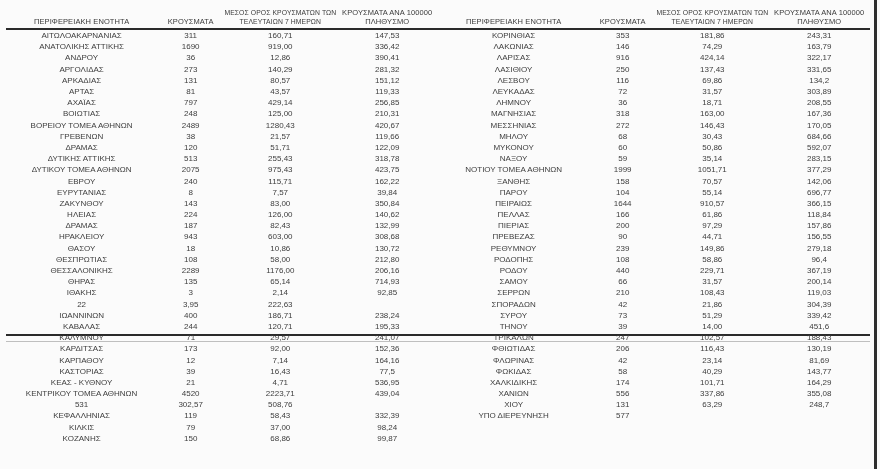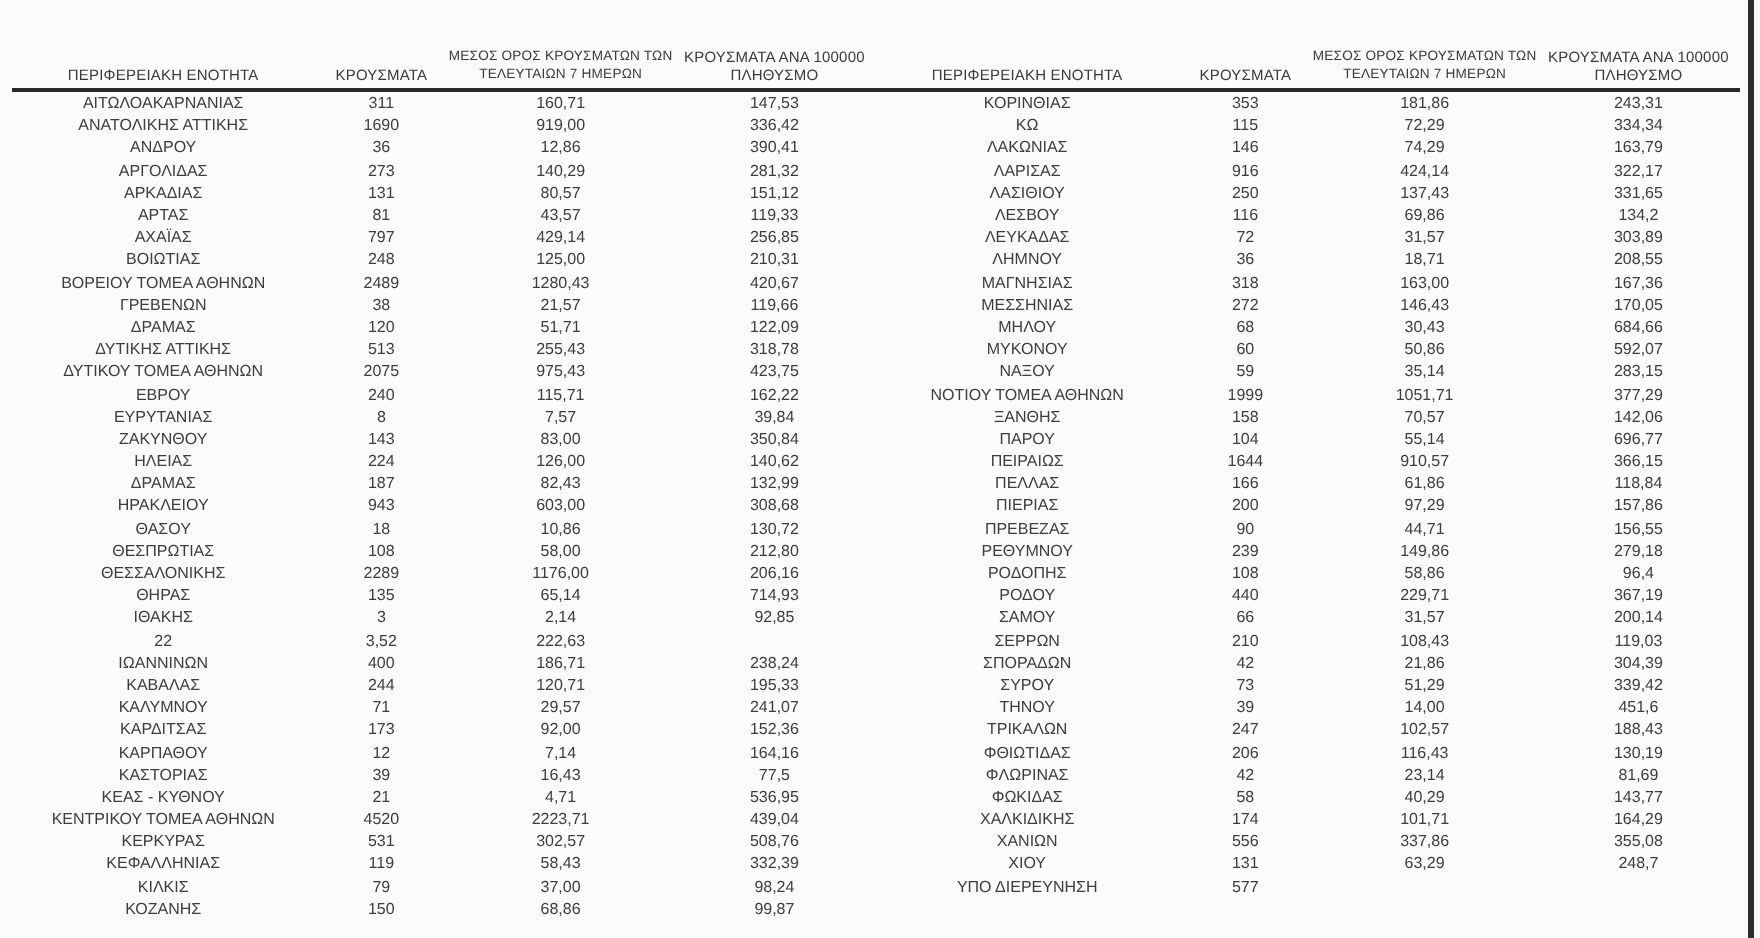--- a/index.html
+++ b/index.html
@@ -36,25 +36,24 @@
     border-bottom: 2px solid #2a2a2a;
   }
   .hgrid { align-items: end; }
   .hcell {
     text-align: center;
     font-size: 7.5px;
     line-height: 8.5px;
     padding-bottom: 2px;
     color: #3a3a3a;
     letter-spacing: 0.1px;
-    margin-top: 16px;
   }
   .hcell.small { font-size: 6.8px; }
   .body-band {
-    height: 426px;
+    height: 306px;
     border-bottom: 2px solid #2a2a2a;
   }
   .trow { height: 11.2px; align-items: center; }
   .tcell {
     text-align: center;
     font-size: 8px;
     line-height: 11px;
     white-space: nowrap;
     overflow: hidden;
     color: #3d3d3d;
@@ -231,21 +230,21 @@
             <div class="tcell">714,93</div>
           </div>
           <div class="trow">
             <div class="tcell">ΙΘΑΚΗΣ</div>
             <div class="tcell">3</div>
             <div class="tcell">2,14</div>
             <div class="tcell">92,85</div>
           </div>
           <div class="trow">
             <div class="tcell">22</div>
-            <div class="tcell">3,52</div>
+            <div class="tcell">3,95</div>
             <div class="tcell">222,63</div>
           </div>
           <div class="trow">
             <div class="tcell">ΙΩΑΝΝΙΝΩΝ</div>
             <div class="tcell">400</div>
             <div class="tcell">186,71</div>
             <div class="tcell">238,24</div>
           </div>
           <div class="trow">
             <div class="tcell">ΚΑΒΑΛΑΣ</div>
@@ -283,21 +282,20 @@
             <div class="tcell">4,71</div>
             <div class="tcell">536,95</div>
           </div>
           <div class="trow">
             <div class="tcell">ΚΕΝΤΡΙΚΟΥ ΤΟΜΕΑ ΑΘΗΝΩΝ</div>
             <div class="tcell">4520</div>
             <div class="tcell">2223,71</div>
             <div class="tcell">439,04</div>
           </div>
           <div class="trow">
-            <div class="tcell">ΚΕΡΚΥΡΑΣ</div>
             <div class="tcell">531</div>
             <div class="tcell">302,57</div>
             <div class="tcell">508,76</div>
           </div>
           <div class="trow">
             <div class="tcell">ΚΕΦΑΛΛΗΝΙΑΣ</div>
             <div class="tcell">119</div>
             <div class="tcell">58,43</div>
             <div class="tcell">332,39</div>
           </div>
@@ -313,26 +311,20 @@
             <div class="tcell">68,86</div>
             <div class="tcell">99,87</div>
           </div>
         </div>
       <div class="group">
           <div class="trow">
             <div class="tcell">ΚΟΡΙΝΘΙΑΣ</div>
             <div class="tcell">353</div>
             <div class="tcell">181,86</div>
             <div class="tcell">243,31</div>
-          </div>
-          <div class="trow">
-            <div class="tcell">ΚΩ</div>
-            <div class="tcell">115</div>
-            <div class="tcell">72,29</div>
-            <div class="tcell">334,34</div>
           </div>
           <div class="trow">
             <div class="tcell">ΛΑΚΩΝΙΑΣ</div>
             <div class="tcell">146</div>
             <div class="tcell">74,29</div>
             <div class="tcell">163,79</div>
           </div>
           <div class="trow">
             <div class="tcell">ΛΑΡΙΣΑΣ</div>
             <div class="tcell">916</div>

